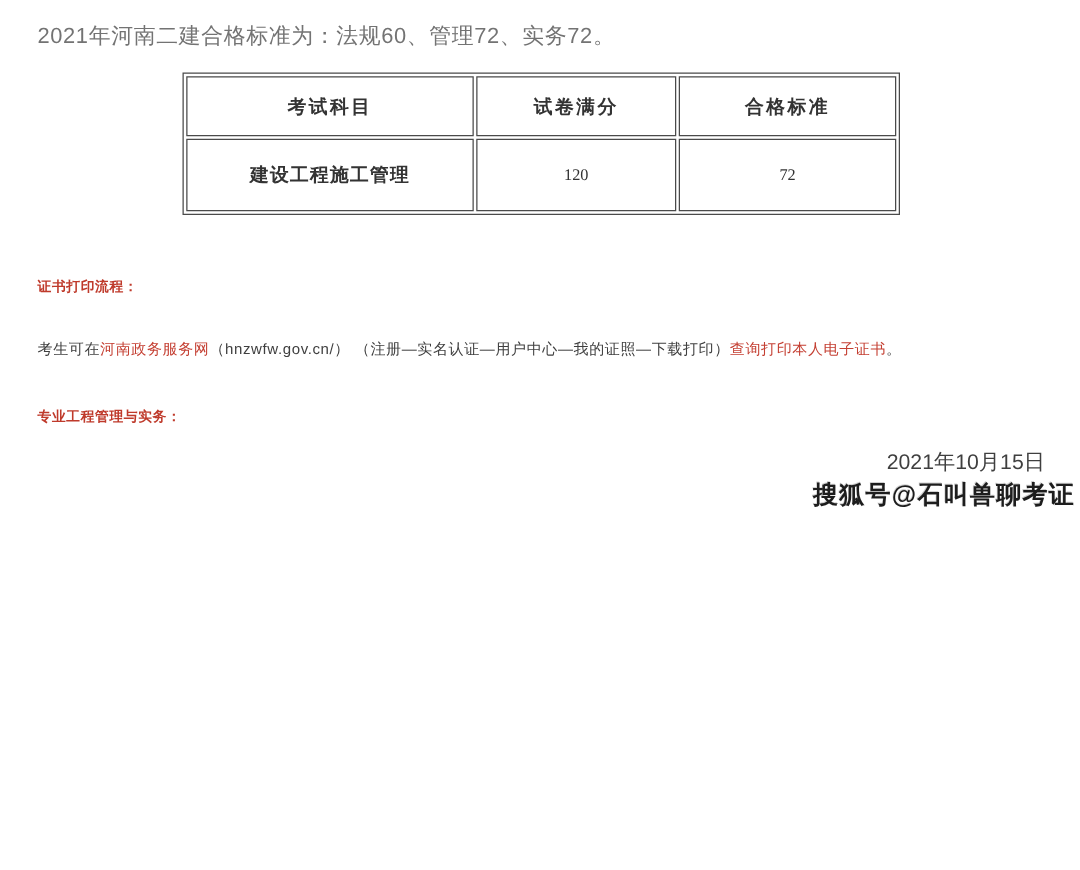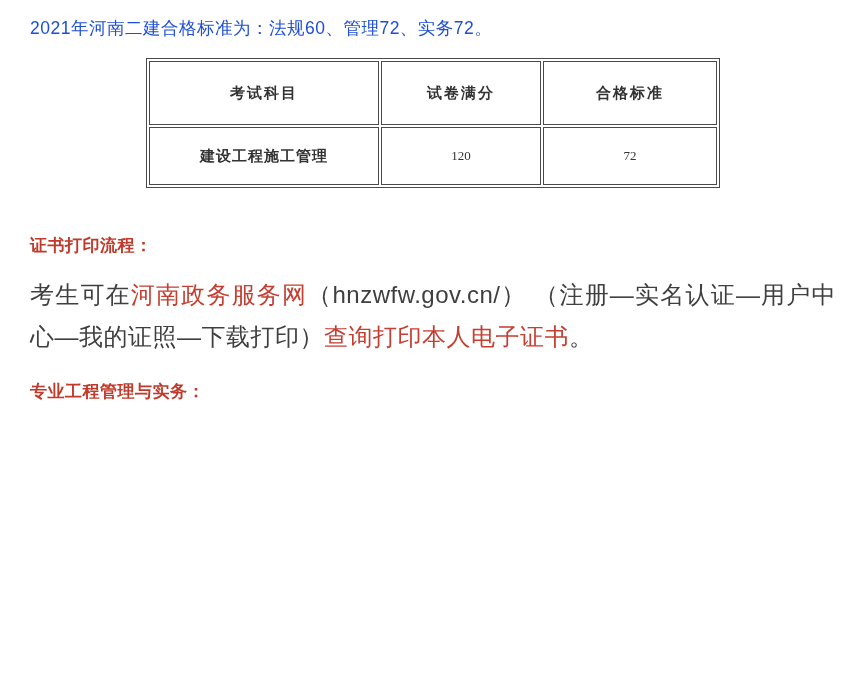--- a/index.html
+++ b/index.html
@@ -5,61 +5,61 @@
   * { margin: 0; padding: 0; box-sizing: border-box; }
   html, body { background: #ffffff; }
   body {
     width: 864px; height: 696px; overflow: hidden;
     font-family: "Liberation Sans", "DejaVu Sans", sans-serif;
     color: #3f3f3f;
   }
   .page { padding: 16px 28px 0 30px; }
 
   .headline {
-    font-size: 17.5px; font-weight: 400; color: #1d4ed8;
+    font-size: 17.5px; font-weight: 400; color: #737373;
     line-height: 24px; letter-spacing: 0.5px;
   }
 
   table.score-table {
     table-layout: fixed; width: 566px;
     margin: 18px auto 0 auto;
     border-collapse: separate; border-spacing: 2px;
     border: 1px solid #4a4a4a; background: #ffffff;
   }
   table.score-table th, table.score-table td {
     border: 1px solid #4a4a4a;
     text-align: center; vertical-align: middle;
     color: #333333; background: #ffffff;
   }
   table.score-table th {
-    height: 64px; font-size: 15px; font-weight: 700;
+    height: 48px; font-size: 15px; font-weight: 700;
     letter-spacing: 2px;
   }
   table.score-table td.subject {
     height: 58px; font-size: 15px; font-weight: 700;
     letter-spacing: 1px;
   }
   table.score-table td.num {
     height: 58px; font-size: 13px; font-weight: 400;
     font-family: "Liberation Serif", "DejaVu Serif", serif;
   }
   .col-subject { width: 230px; }
   .col-full { width: 160px; }
   .col-pass { width: 174px; }
 
   h2.section-heading {
-    font-size: 17px; font-weight: 700; color: #bf3a2b;
+    font-size: 11px; font-weight: 700; color: #bf3a2b;
     line-height: 24px; letter-spacing: 0.5px;
   }
   h2.cert { margin-top: 46px; }
   h2.score { margin-top: 22px; }
 
   p.body-text {
     margin-top: 16px;
-    font-size: 24px; line-height: 42px; color: #3f3f3f;
+    font-size: 12px; line-height: 42px; color: #3f3f3f;
     text-align: justify; letter-spacing: 0.5px;
   }
   .inline-link {
     color: #c43f32; cursor: pointer; text-decoration: none;
   }
 
   .footer { margin-top: 12px; text-align: right; }
   .date-line {
     font-size: 17px; color: #3f3f3f; line-height: 24px;
     padding-right: 0;
@@ -100,14 +100,18 @@
     </tbody>
   </table>
 
   <h2 class="section-heading cert">证书打印流程：</h2>
 
   <p class="body-text"><span>考生可在</span><span class="inline-link">河南政务服务网</span><span>（hnzwfw.gov.cn/） （注册—实名认证—用户中心—我的证照—下载打印）</span><span class="inline-link">查询打印本人电子证书</span><span>。</span></p>
 
   <h2 class="section-heading score">专业工程管理与实务：</h2>
 
 
+  <div class="footer">
+    <div class="date-line">2021年10月15日</div>
+    <div class="watermark">搜狐号@石叫兽聊考证</div>
+  </div>
 
 </div>
 
 </body></html>

